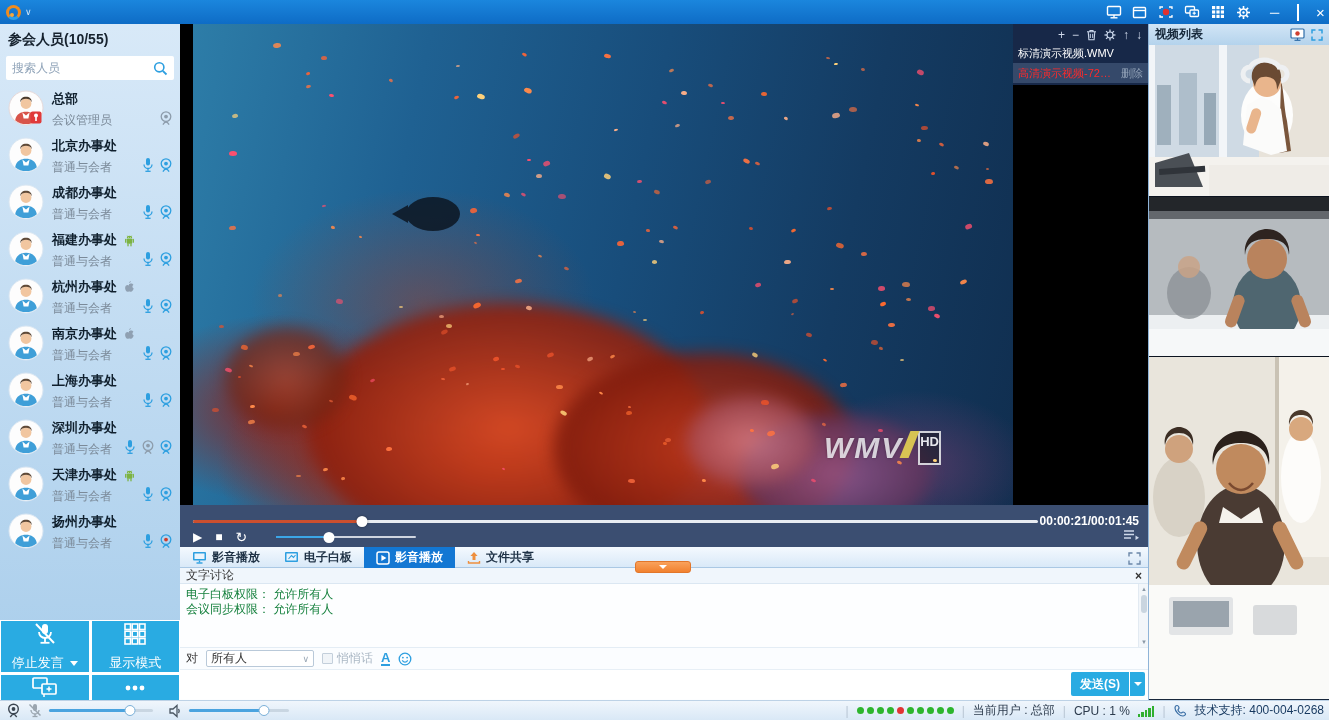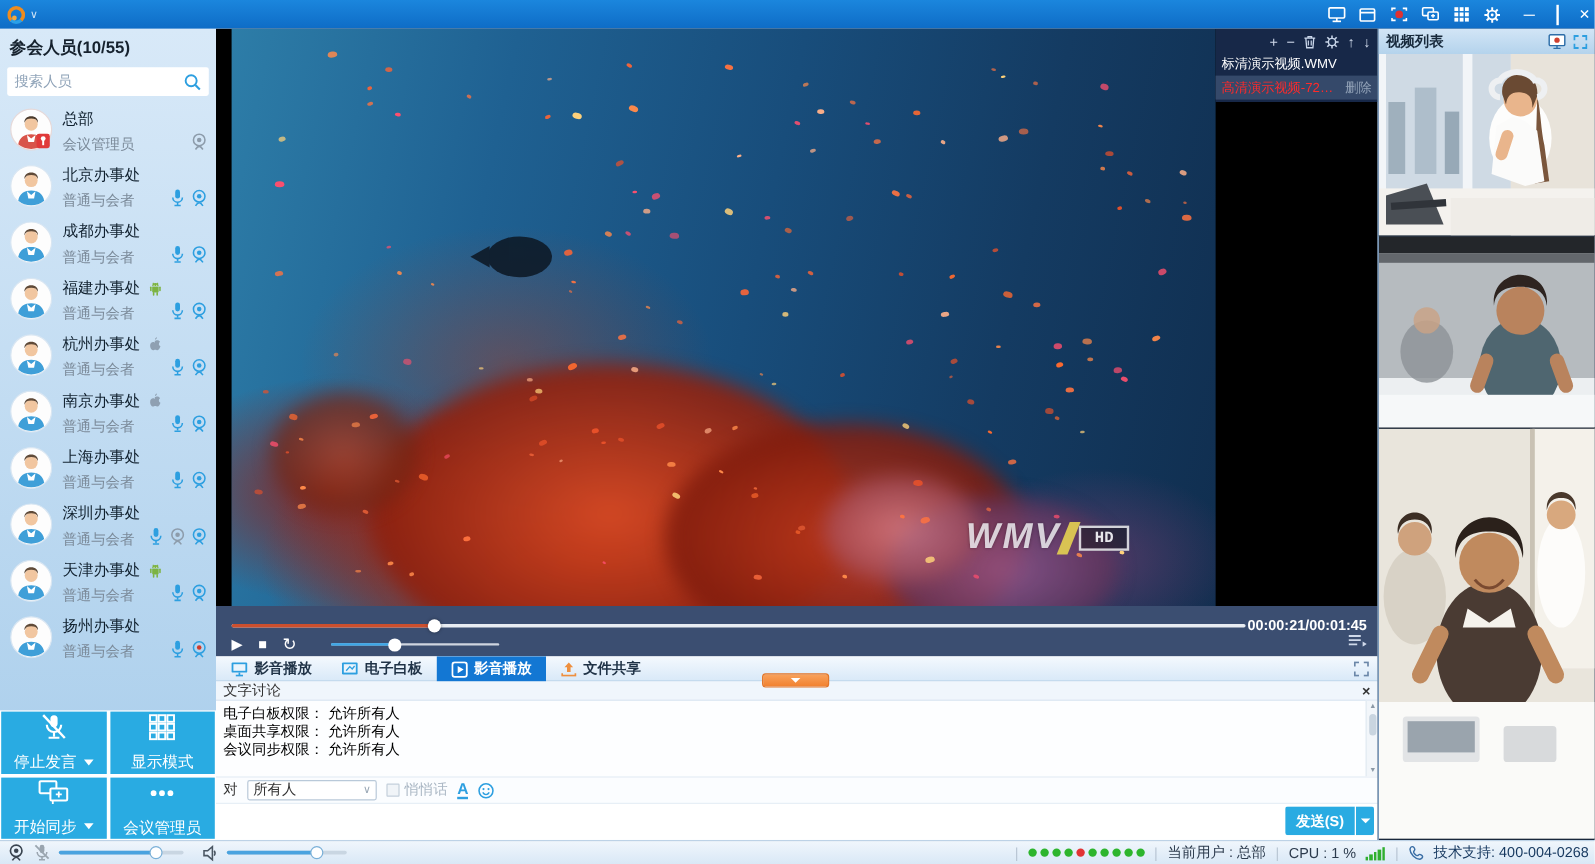--- a/index.html
+++ b/index.html
@@ -24,51 +24,51 @@
   .sidebar{position:absolute;left:0;top:24px;width:180px;height:676px;background:linear-gradient(#d8e9f8,#a8cdeb);overflow:hidden;}
   .sb-title{font-size:14px;font-weight:bold;color:#16222e;padding:7px 0 4px 8px;}
   .sb-search{margin:3px 6px 5px 6px;height:24px;background:#fff;border-radius:2px;display:flex;align-items:center;padding:0 6px;}
   .sb-search input{border:none;outline:none;flex:1;font-size:12px;color:#334;background:transparent;width:120px;}
   .sb-search input::placeholder{color:#8fa3b8;}
   .plist{position:relative;}
   .prow{position:relative;height:47px;cursor:pointer;}
   .pavatar{position:absolute;left:8px;top:5px;width:36px;height:36px;}
   .pmain{position:absolute;left:52px;top:5px;right:4px;}
   .pname-line{display:flex;align-items:center;gap:6px;}
-  .pname{font-size:13px;font-weight:normal;color:#10202e;white-space:nowrap;}
+  .pname{font-size:13px;font-weight:bold;color:#10202e;white-space:nowrap;}
   .pdev{display:inline-flex;}
   .prole{font-size:12px;color:#7b8a99;margin-top:4px;}
   .pics{position:absolute;right:7px;bottom:6px;display:flex;gap:4px;align-items:flex-end;}
   .picon{display:inline-flex;cursor:pointer;}
 
   
-  .sb-actions{position:absolute;left:0;bottom:0;width:180px;height:108px;background:#fff;display:grid;grid-template-columns:1fr 1fr;grid-template-rows:1fr 1fr;gap:3px;padding:1px;}
+  .sb-actions{position:absolute;left:0;bottom:0;width:180px;height:80px;background:#fff;display:grid;grid-template-columns:1fr 1fr;grid-template-rows:1fr 1fr;gap:3px;padding:1px;}
   .abtn{background:#29abe2;color:#fff;display:flex;flex-direction:column;align-items:center;justify-content:center;gap:7px;cursor:pointer;}
   .abtn-label{font-size:13px;display:flex;align-items:center;gap:6px;}
   .acaret{width:0;height:0;border-left:4px solid transparent;border-right:4px solid transparent;border-top:5px solid #fff;}
 
   
   .center{position:absolute;left:180px;top:24px;width:968px;height:676px;background:#fff;}
   .stage{position:absolute;left:0;top:0;width:968px;height:481px;background:#000;}
   .vframe{position:absolute;left:13px;top:0;width:820px;height:481px;overflow:hidden;
     background:
       radial-gradient(ellipse 46% 40% at 36% 92%, rgba(206,48,14,.95), rgba(170,38,12,.55) 48%, transparent 72%),
       radial-gradient(ellipse 26% 28% at 10% 80%, rgba(150,30,18,.85), transparent 70%),
       radial-gradient(ellipse 24% 26% at 66% 96%, rgba(198,84,128,.65), transparent 70%),
       radial-gradient(ellipse 20% 22% at 88% 92%, rgba(122,62,112,.6), transparent 72%),
       radial-gradient(ellipse 30% 34% at 28% 58%, rgba(186,62,30,.4), transparent 70%),
       linear-gradient(102deg,#2d7da8 0%,#1f6192 26%,#184d7b 52%,#143b62 76%,#102e4f 100%);}
   .coral{position:absolute;border-radius:50%;filter:blur(8px);}
   .fish{position:absolute;border-radius:60% 60% 60% 60%/70% 70% 55% 55%;pointer-events:none;}
   .bigfish{position:absolute;left:26%;top:36%;width:54px;height:34px;background:#0c1622;border-radius:50%;opacity:.85;}
   .bigfish::after{content:"";position:absolute;left:-14px;top:8px;border-top:9px solid transparent;border-bottom:9px solid transparent;border-right:16px solid #0c1622;}
-  .wmvlogo{position:absolute;right:72px;bottom:40px;display:flex;align-items:center;opacity:.92;}
+  .wmvlogo{position:absolute;right:72px;bottom:40px;display:flex;opacity:.92;}
   .wmv-text{font-style:italic;font-weight:bold;font-size:30px;color:rgba(245,246,248,.88);letter-spacing:2px;text-shadow:0 0 3px rgba(0,0,0,.35);}
   .wmv-slash{width:9px;height:27px;background:#e3cf52;transform:skewX(-22deg);margin:0 4px 0 2px;}
-  .hd-box{border:2px solid rgba(243,244,246,.9);background:rgba(20,22,26,.55);color:#f4f5f7;font-weight:bold;font-size:13px;padding:1px 11px;font-family:Liberation Mono, monospace;}
+  .hd-box{border:2px solid rgba(243,244,246,.9);background:rgba(20,22,26,.55);color:#f4f5f7;font-weight:bold;font-size:13px;padding:1px 0;}
 
   
   .playlist{position:absolute;right:0;top:0;width:135px;background:rgba(24,43,76,.94);color:#cfd9ea;padding-bottom:2px;}
   .pl-toolbar{display:flex;justify-content:flex-end;align-items:center;gap:7px;height:19px;padding:2px 6px 0 0;font-size:12px;}
   .pl-tb{cursor:pointer;line-height:1;display:flex;align-items:center;}
   .pl-item{display:flex;align-items:center;height:20px;padding:0 5px;font-size:11px;color:#fff;cursor:pointer;white-space:nowrap;}
   .pl-item .pl-name{flex:1;overflow:hidden;text-overflow:ellipsis;}
   .pl-item.selected{background:#35496a;color:#ff2a2a;}
   .pl-item .pl-action{color:#93a3b8;font-size:11px;margin-left:4px;cursor:pointer;}
   .pl-item:not(.selected) .pl-action{display:none;}
@@ -97,21 +97,21 @@
   .orange-handle{position:absolute;left:455px;top:537px;width:56px;height:12px;background:linear-gradient(#f9a25c,#f1812f);border:1px solid #e2762a;border-radius:3px;display:flex;align-items:center;justify-content:center;cursor:pointer;z-index:5;}
   .orange-handle .oh-caret{width:0;height:0;border-left:4px solid transparent;border-right:4px solid transparent;border-top:4px solid #fff;}
 
   
   .chat{position:absolute;left:0;top:544px;width:968px;height:132px;background:#fdfeff;}
   .chat-head{height:16px;background:#f0f6fc;border-bottom:1px solid #dbe7f2;display:flex;align-items:center;padding:0 6px;}
   .chat-title{font-size:12px;color:#333;}
   .chat-close{margin-left:auto;font-size:12px;font-weight:bold;color:#333;cursor:pointer;line-height:1;}
   .chat-body{position:relative;height:64px;border-bottom:1px solid #e4edf5;}
   .chat-lines{padding:3px 14px 0 6px;}
-  .chat-line{font-size:12px;color:#000000;line-height:15px;white-space:nowrap;}
+  .chat-line{font-size:12px;color:#15803d;line-height:15px;white-space:nowrap;}
   .chat-scroll{position:absolute;right:0;top:0;bottom:0;width:10px;background:#f2f6fa;border-left:1px solid #e2eaf2;}
   .cs-up,.cs-down{position:absolute;left:0;width:10px;height:10px;font-size:6px;color:#8a98a6;text-align:center;line-height:10px;cursor:pointer;}
   .cs-up{top:0;} .cs-down{bottom:0;}
   .cs-thumb{position:absolute;left:1.5px;top:11px;width:6px;height:18px;background:#c9d5e0;border-radius:3px;cursor:pointer;}
   .chat-toolbar{height:22px;display:flex;align-items:center;gap:8px;padding:0 6px;background:#fbfdff;border-bottom:1px solid #e7eff6;}
   .to-label{font-size:12px;color:#333;}
   .recipient-select{width:108px;height:17px;border:1px solid #b9c9d9;background:#fff;border-radius:2px;display:flex;align-items:center;padding:0 4px;cursor:pointer;}
   .recipient-select .rs-val{font-size:12px;color:#333;flex:1;}
   .rs-chev{font-size:9px;color:#98a6b4;}
   .whisper{display:flex;align-items:center;gap:4px;cursor:pointer;}
@@ -975,21 +975,20 @@
 
     <div class="chat">
       <div class="chat-head">
         <span class="chat-title">文字讨论</span>
         <span class="chat-close">×</span>
       </div>
       <div class="chat-body">
         <div class="chat-lines">
 
         <div class="chat-line">电子白板权限： 允许所有人</div>
-            <div class="chat-line">桌面共享权限： 允许所有人</div>
             <div class="chat-line">会议同步权限： 允许所有人</div>
           </div>
         <div class="chat-scroll">
           <span class="cs-up">▲</span>
           <span class="cs-thumb"></span>
           <span class="cs-down">▼</span>
         </div>
       </div>
       <div class="chat-toolbar">
         <span class="to-label">对</span>

